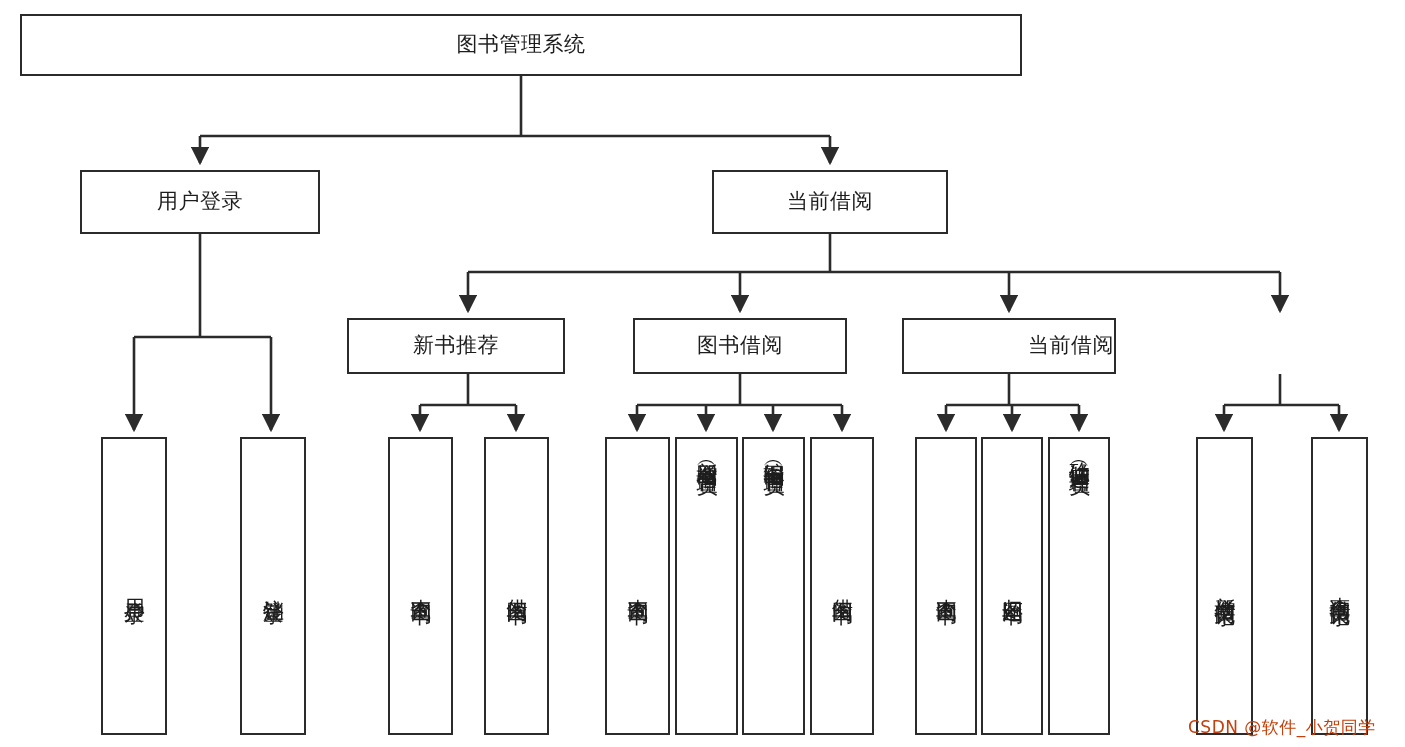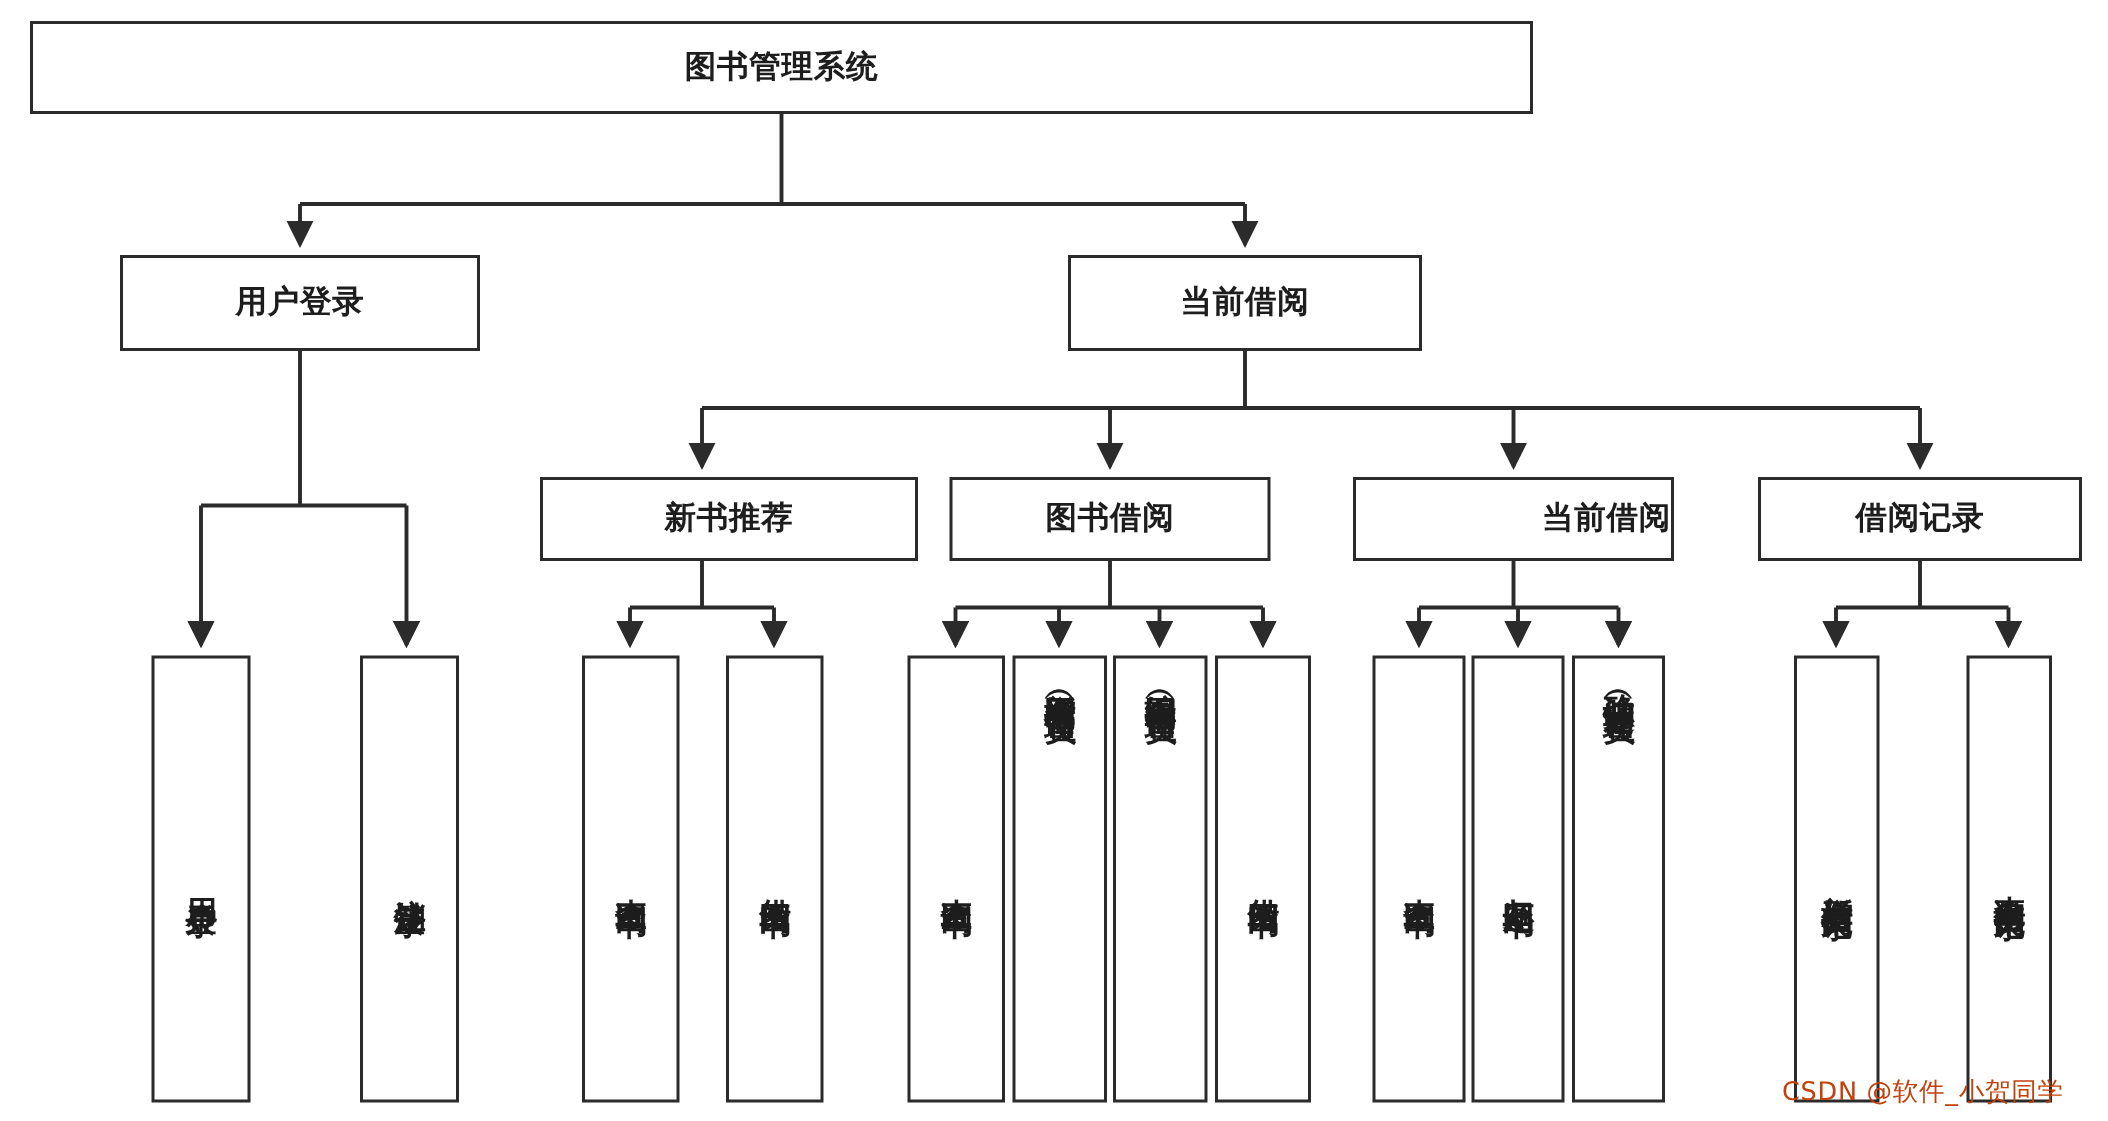--- a/index.html
+++ b/index.html
@@ -29,21 +29,20 @@
   .node {
     position: absolute;
     box-sizing: border-box;
     border: 2px solid #2b2b2b;
     background: #ffffff;
     color: #1a1a1a;
     display: flex;
     align-items: center;
     justify-content: center;
     z-index: 2;
-    font-weight: bold;
   }
   .node .label {
     font-size: 21px;
     line-height: 1.12;
     letter-spacing: 0.5px;
     white-space: nowrap;
     color: #1d1d1d;
   }
   
   .node.vert {
@@ -133,35 +132,32 @@
   </div>
 
   <div class="node" style="left:80px; top:170px; width:240px; height:64px;">
     <span class="label">用户登录</span>
   </div>
 
   <div class="node" style="left:712px; top:170px; width:236px; height:64px;">
     <span class="label">当前借阅</span>
   </div>
 
-  <div class="node" style="left:360px; top:318px; width:252px; height:56px;">
+  <div class="node" style="left:347px; top:318px; width:218px; height:56px;">
     <span class="label">新书推荐</span>
   </div>
 
   <div class="node" style="left:633px; top:318px; width:214px; height:56px;justify-content:center;">
     <span class="label">图书借阅</span>
   </div>
 
   <div class="node" style="left:902px; top:318px; width:214px; height:56px;justify-content:flex-end;">
     <span class="label">当前借阅</span>
   </div>
 
-  <div class="node" style="left:1172px; top:318px; width:216px; height:56px;">
-    <span class="label">借阅记录</span>
-  </div>
 
   <div class="node vert" style="left:101px; top:437px; width:66px; height:298px;">
     <span class="label">用户登录</span>
   </div>
 
   <div class="node vert" style="left:240px; top:437px; width:66px; height:298px;">
     <span class="label">注销登录</span>
   </div>
 
   <div class="node vert" style="left:388px; top:437px; width:65px; height:298px;">

